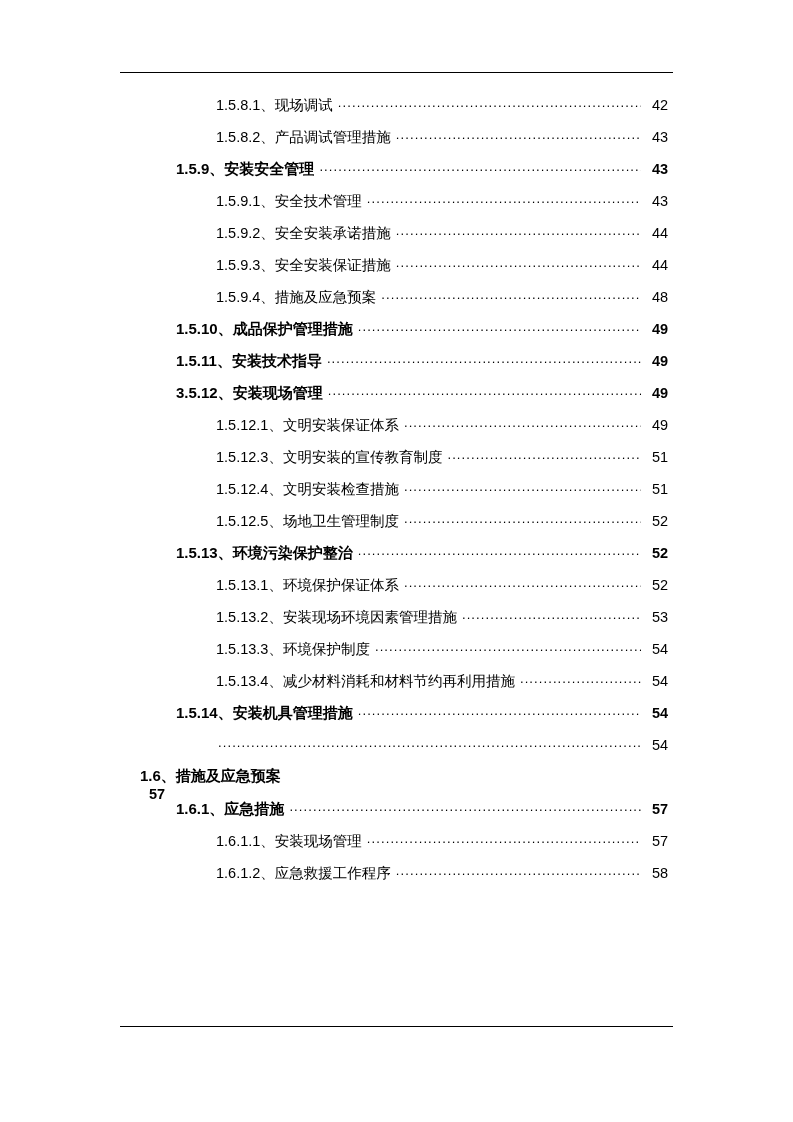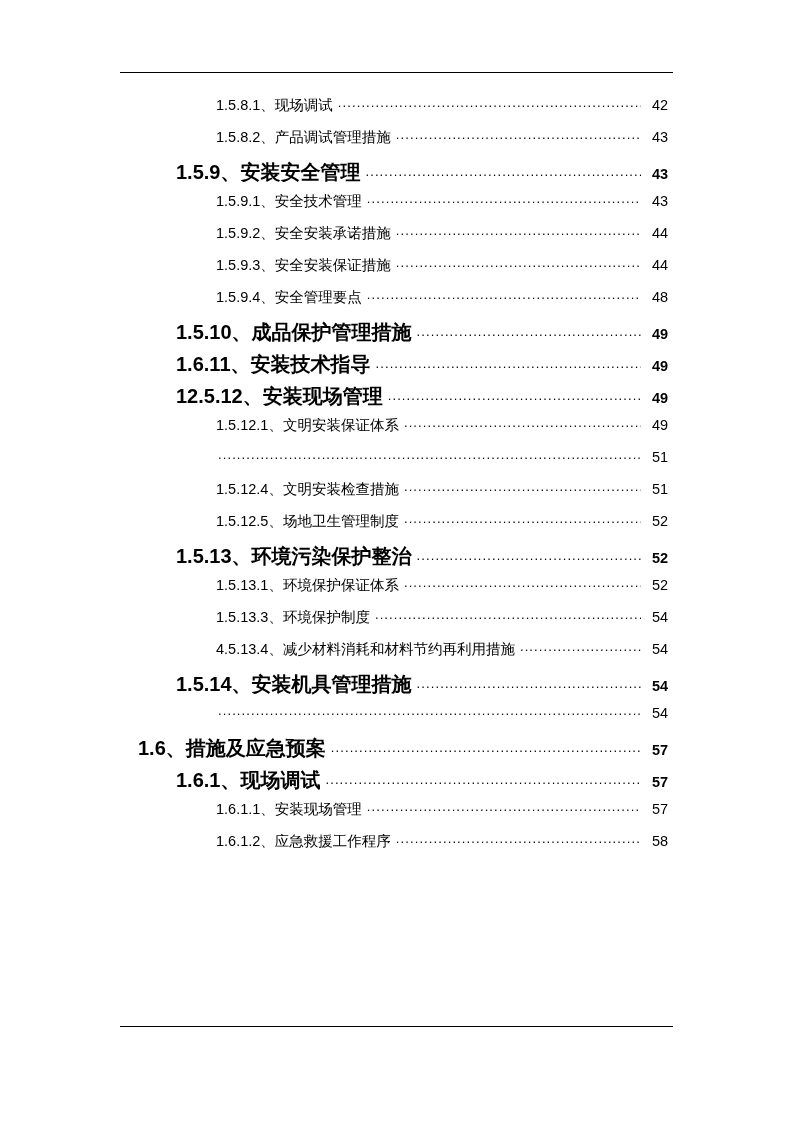--- a/index.html
+++ b/index.html
@@ -67,26 +67,26 @@
     color: #000000;
     white-space: nowrap;
   }
   .toc-row .pageno {
     flex: 0 0 auto;
     width: 26px;
     text-align: center;
     padding-left: 4px;
   }
   
-  .lvl2 { padding-left: 18px; }
+  .lvl2 { padding-left: 18px; flex-direction: column; }
   .lvl3 { padding-left: 56px; }
   .lvl4 { padding-left: 96px; }
 
   .bold .label, .bold .pageno { font-weight: bold; }
-  .bold .label { font-size: 20px; }
+  .bold .label { font-size: 15px; }
 </style>
 </head>
 <body>
 
 <div class="page">
   <div class="rule rule-top"></div>
   <div class="rule rule-bottom"></div>
   <div class="toc" id="toc-list">
       <div class="toc-row lvl4">
         <span class="label">1.5.8.1、现场调试</span>
@@ -112,45 +112,46 @@
         <span class="label">1.5.9.2、安全安装承诺措施</span>
         <span class="leader"></span>
         <span class="pageno">44</span>
       </div>
       <div class="toc-row lvl4">
         <span class="label">1.5.9.3、安全安装保证措施</span>
         <span class="leader"></span>
         <span class="pageno">44</span>
       </div>
       <div class="toc-row lvl4">
-        <span class="label">1.5.9.4、安全管理要点</span>
+        <span class="label">1.5.9.4、措施及应急预案</span>
         <span class="leader"></span>
         <span class="pageno">48</span>
       </div>
       <div class="toc-row lvl3 bold">
         <span class="label">1.5.10、成品保护管理措施</span>
         <span class="leader"></span>
         <span class="pageno">49</span>
       </div>
       <div class="toc-row lvl3 bold">
-        <span class="label">1.6.11、安装技术指导</span>
-        <span class="leader"></span>
-        <span class="pageno">49</span>
-      </div>
-      <div class="toc-row lvl3 bold">
-        <span class="label">12.5.12、安装现场管理</span>
+        <span class="label">1.5.11、安装技术指导</span>
+        <span class="leader"></span>
+        <span class="pageno">49</span>
+      </div>
+      <div class="toc-row lvl3 bold">
+        <span class="label">3.5.12、安装现场管理</span>
         <span class="leader"></span>
         <span class="pageno">49</span>
       </div>
       <div class="toc-row lvl4">
         <span class="label">1.5.12.1、文明安装保证体系</span>
         <span class="leader"></span>
         <span class="pageno">49</span>
       </div>
       <div class="toc-row lvl4">
+        <span class="label">1.5.12.3、文明安装的宣传教育制度</span>
         <span class="leader"></span>
         <span class="pageno">51</span>
       </div>
       <div class="toc-row lvl4">
         <span class="label">1.5.12.4、文明安装检查措施</span>
         <span class="leader"></span>
         <span class="pageno">51</span>
       </div>
       <div class="toc-row lvl4">
         <span class="label">1.5.12.5、场地卫生管理制度</span>
@@ -161,45 +162,50 @@
         <span class="label">1.5.13、环境污染保护整治</span>
         <span class="leader"></span>
         <span class="pageno">52</span>
       </div>
       <div class="toc-row lvl4">
         <span class="label">1.5.13.1、环境保护保证体系</span>
         <span class="leader"></span>
         <span class="pageno">52</span>
       </div>
       <div class="toc-row lvl4">
+        <span class="label">1.5.13.2、安装现场环境因素管理措施</span>
+        <span class="leader"></span>
+        <span class="pageno">53</span>
+      </div>
+      <div class="toc-row lvl4">
         <span class="label">1.5.13.3、环境保护制度</span>
         <span class="leader"></span>
         <span class="pageno">54</span>
       </div>
       <div class="toc-row lvl4">
-        <span class="label">4.5.13.4、减少材料消耗和材料节约再利用措施</span>
+        <span class="label">1.5.13.4、减少材料消耗和材料节约再利用措施</span>
         <span class="leader"></span>
         <span class="pageno">54</span>
       </div>
       <div class="toc-row lvl3 bold">
         <span class="label">1.5.14、安装机具管理措施</span>
         <span class="leader"></span>
         <span class="pageno">54</span>
       </div>
       <div class="toc-row lvl4">
         <span class="leader"></span>
         <span class="pageno">54</span>
       </div>
       <div class="toc-row lvl2 bold">
         <span class="label">1.6、措施及应急预案</span>
         <span class="leader"></span>
         <span class="pageno">57</span>
       </div>
       <div class="toc-row lvl3 bold">
-        <span class="label">1.6.1、现场调试</span>
+        <span class="label">1.6.1、应急措施</span>
         <span class="leader"></span>
         <span class="pageno">57</span>
       </div>
       <div class="toc-row lvl4">
         <span class="label">1.6.1.1、安装现场管理</span>
         <span class="leader"></span>
         <span class="pageno">57</span>
       </div>
       <div class="toc-row lvl4">
         <span class="label">1.6.1.2、应急救援工作程序</span>

